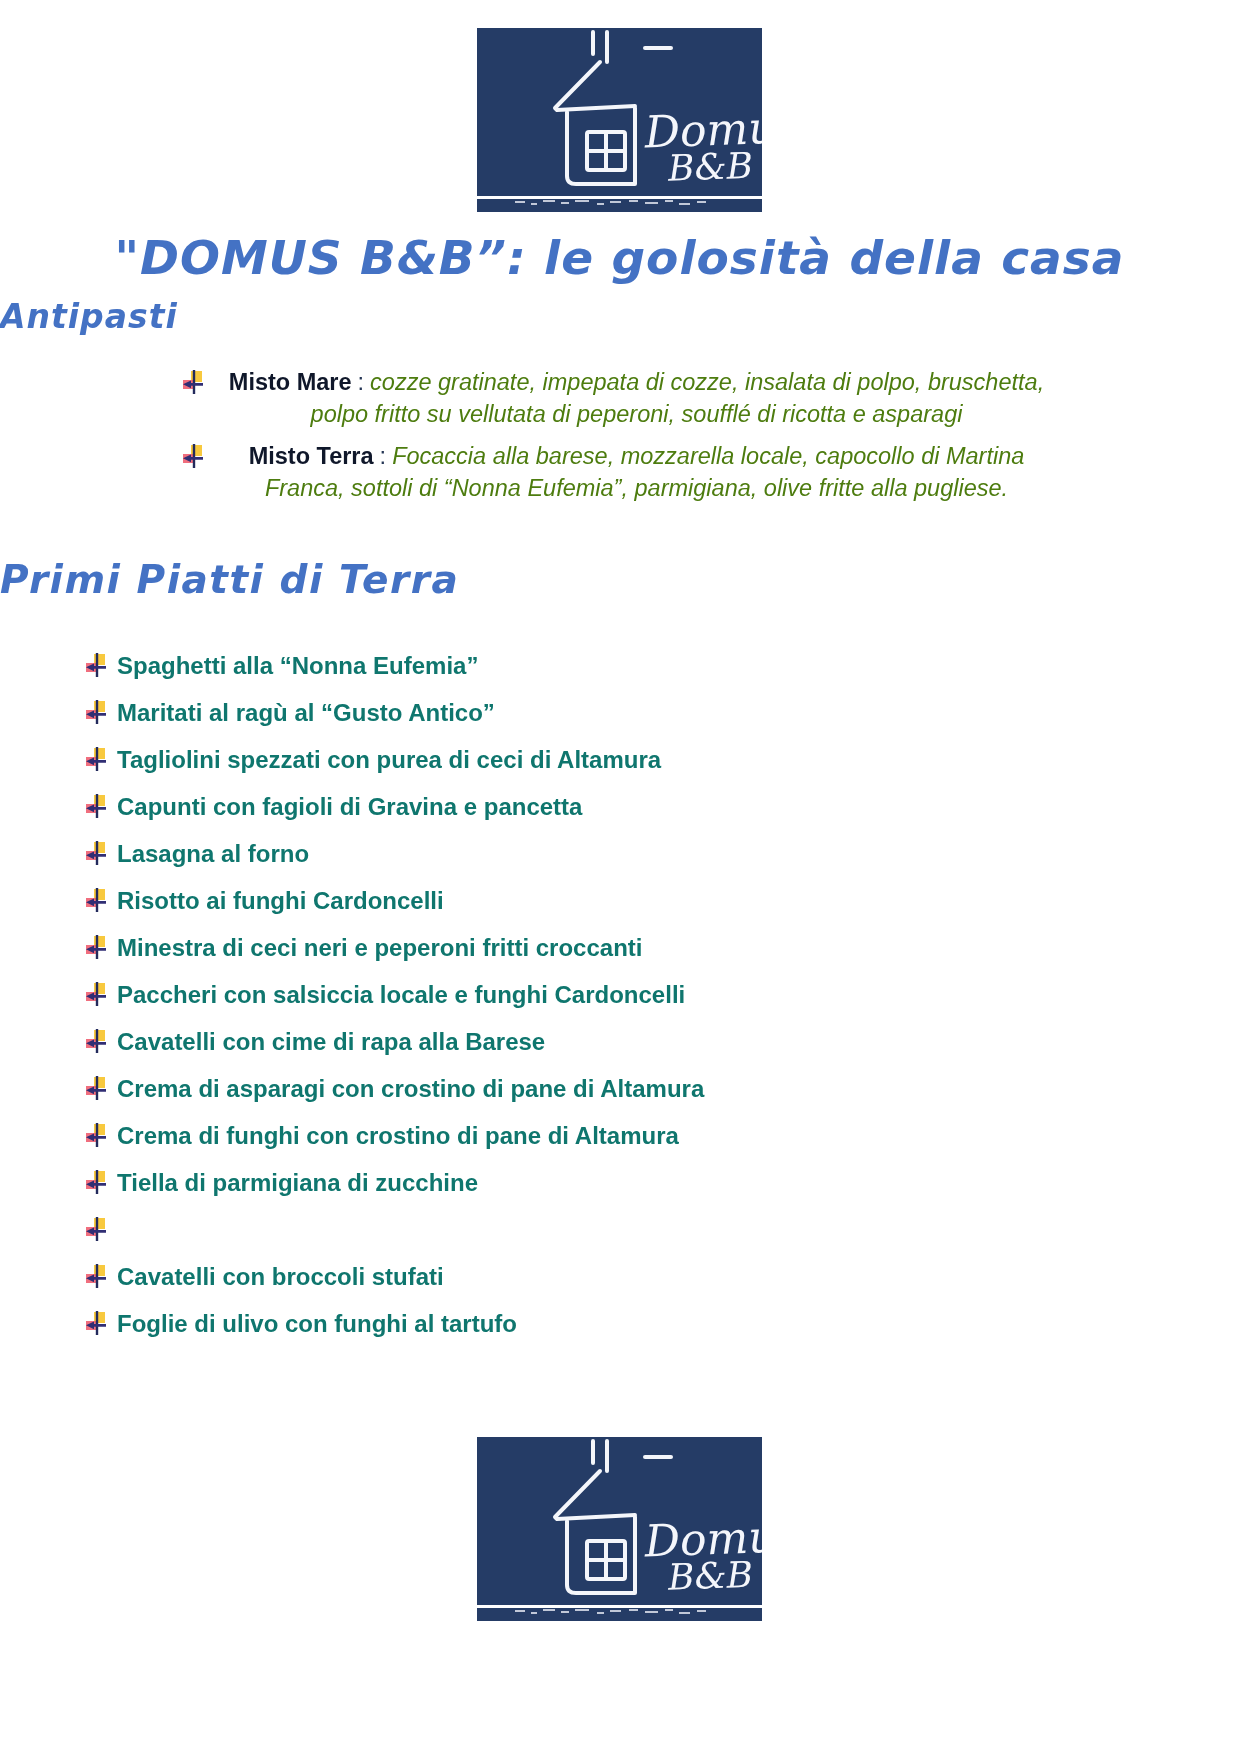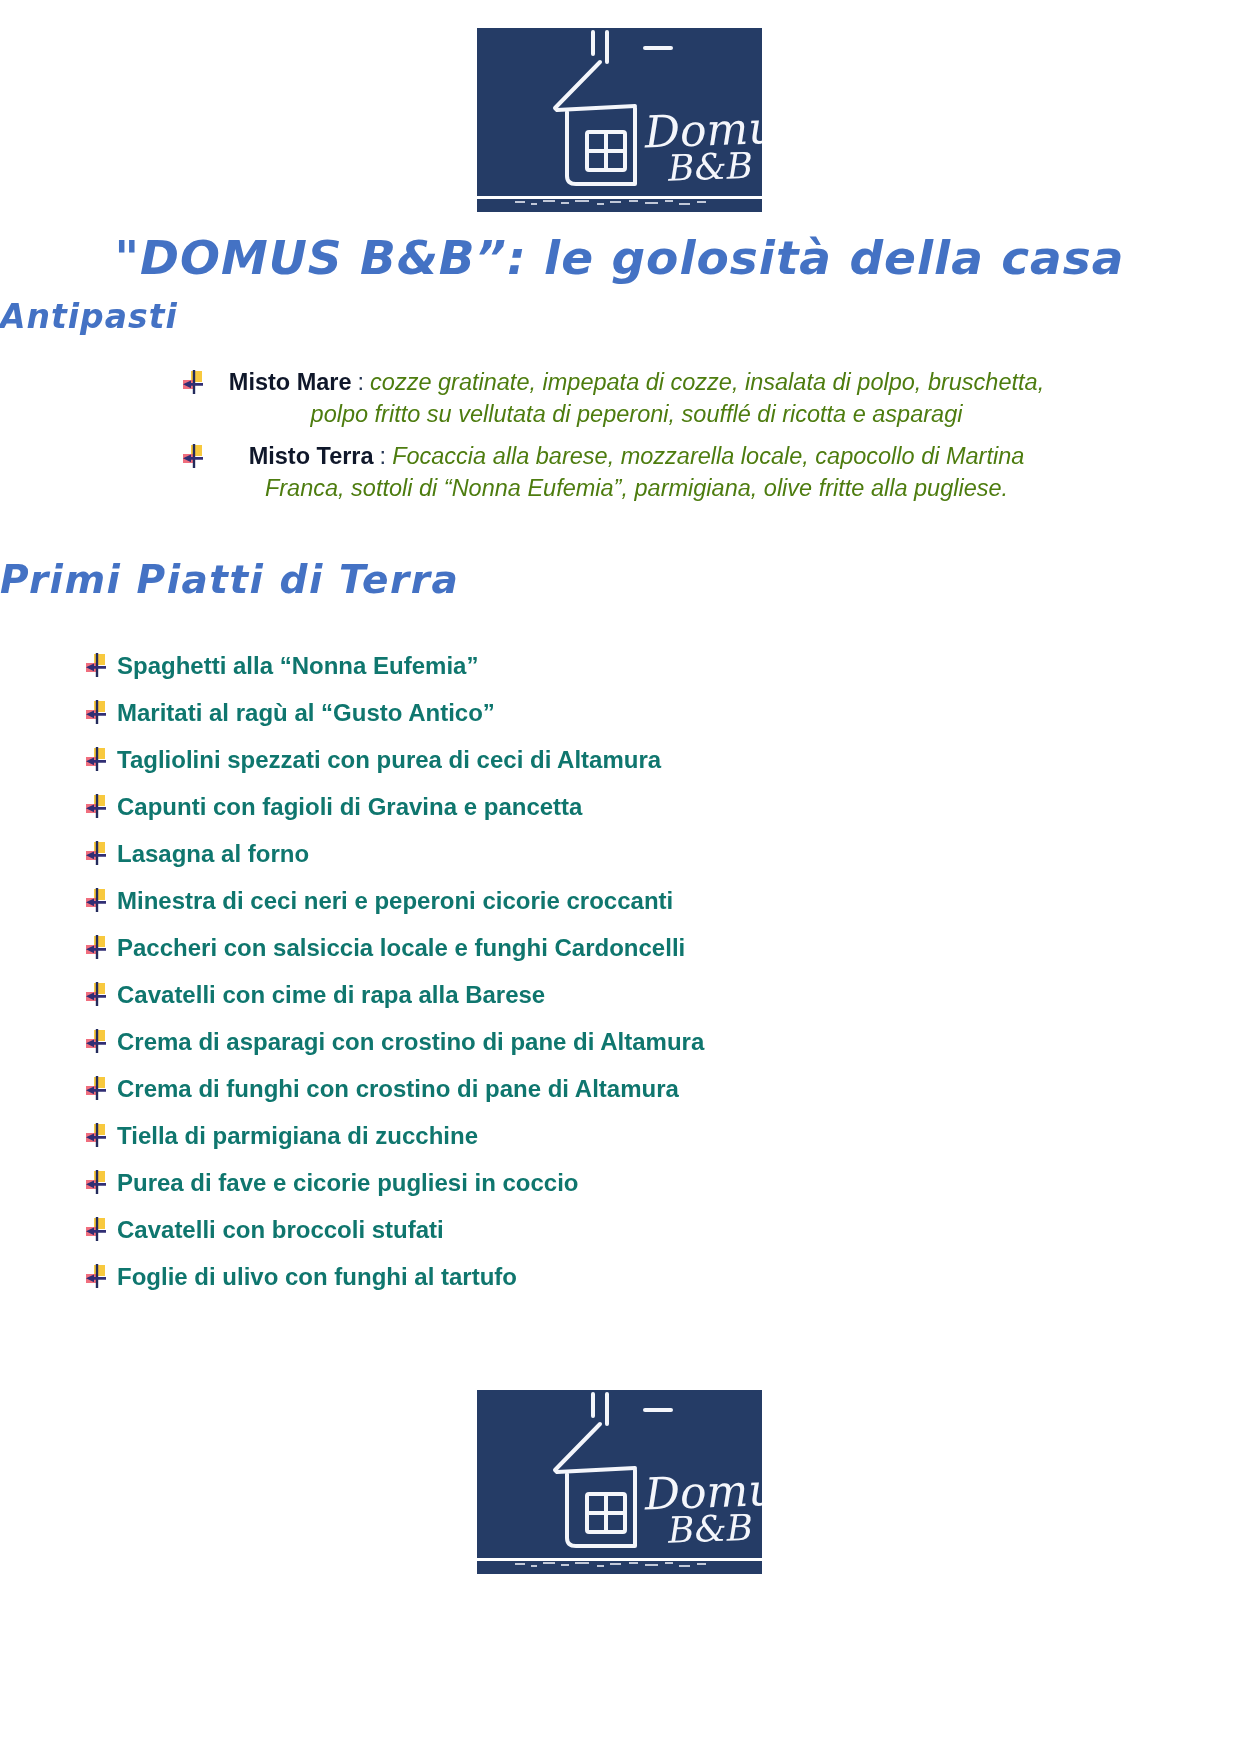--- a/index.html
+++ b/index.html
@@ -266,31 +266,42 @@
         <svg width="22" height="26" viewBox="0 0 22 26">
             <rect x="9" y="1" width="11" height="11" fill="#f8c93e"></rect>
             <rect x="1" y="10" width="10" height="9" fill="#ee5e70" opacity="0.9"></rect>
             <line x1="12" y1="0" x2="12" y2="24" stroke="#232a5c" stroke-width="2.4"></line>
             <path d="M1,14.3 L9,10.5 L9,13 L21,13 L21,15.8 L9,15.8 L9,18.2 Z" fill="#312e74"></path>
           </svg>
       </span>
       <span>Lasagna al forno</span>
     </div>
 
-
-    <div class="menu-item">
-      <span class="bullet">
-        <svg width="22" height="26" viewBox="0 0 22 26">
-            <rect x="9" y="1" width="11" height="11" fill="#f8c93e"></rect>
-            <rect x="1" y="10" width="10" height="9" fill="#ee5e70" opacity="0.9"></rect>
-            <line x1="12" y1="0" x2="12" y2="24" stroke="#232a5c" stroke-width="2.4"></line>
-            <path d="M1,14.3 L9,10.5 L9,13 L21,13 L21,15.8 L9,15.8 L9,18.2 Z" fill="#312e74"></path>
-          </svg>
-      </span>
-      <span>Minestra di ceci neri e peperoni cicorie croccanti</span>
+    <div class="menu-item">
+      <span class="bullet">
+        <svg width="22" height="26" viewBox="0 0 22 26">
+            <rect x="9" y="1" width="11" height="11" fill="#f8c93e"></rect>
+            <rect x="1" y="10" width="10" height="9" fill="#ee5e70" opacity="0.9"></rect>
+            <line x1="12" y1="0" x2="12" y2="24" stroke="#232a5c" stroke-width="2.4"></line>
+            <path d="M1,14.3 L9,10.5 L9,13 L21,13 L21,15.8 L9,15.8 L9,18.2 Z" fill="#312e74"></path>
+          </svg>
+      </span>
+      <span>Risotto ai funghi Cardoncelli</span>
+    </div>
+
+    <div class="menu-item">
+      <span class="bullet">
+        <svg width="22" height="26" viewBox="0 0 22 26">
+            <rect x="9" y="1" width="11" height="11" fill="#f8c93e"></rect>
+            <rect x="1" y="10" width="10" height="9" fill="#ee5e70" opacity="0.9"></rect>
+            <line x1="12" y1="0" x2="12" y2="24" stroke="#232a5c" stroke-width="2.4"></line>
+            <path d="M1,14.3 L9,10.5 L9,13 L21,13 L21,15.8 L9,15.8 L9,18.2 Z" fill="#312e74"></path>
+          </svg>
+      </span>
+      <span>Minestra di ceci neri e peperoni fritti croccanti</span>
     </div>
 
     <div class="menu-item">
       <span class="bullet">
         <svg width="22" height="26" viewBox="0 0 22 26">
             <rect x="9" y="1" width="11" height="11" fill="#f8c93e"></rect>
             <rect x="1" y="10" width="10" height="9" fill="#ee5e70" opacity="0.9"></rect>
             <line x1="12" y1="0" x2="12" y2="24" stroke="#232a5c" stroke-width="2.4"></line>
             <path d="M1,14.3 L9,10.5 L9,13 L21,13 L21,15.8 L9,15.8 L9,18.2 Z" fill="#312e74"></path>
           </svg>
@@ -348,21 +359,20 @@
 
     <div class="menu-item">
       <span class="bullet">
         <svg width="22" height="26" viewBox="0 0 22 26">
             <rect x="9" y="1" width="11" height="11" fill="#f8c93e"></rect>
             <rect x="1" y="10" width="10" height="9" fill="#ee5e70" opacity="0.9"></rect>
             <line x1="12" y1="0" x2="12" y2="24" stroke="#232a5c" stroke-width="2.4"></line>
             <path d="M1,14.3 L9,10.5 L9,13 L21,13 L21,15.8 L9,15.8 L9,18.2 Z" fill="#312e74"></path>
           </svg>
       </span>
-      <span>Purea di fave e cicorie pugliesi in coccio</span>
     </div>
 
     <div class="menu-item">
       <span class="bullet">
         <svg width="22" height="26" viewBox="0 0 22 26">
             <rect x="9" y="1" width="11" height="11" fill="#f8c93e"></rect>
             <rect x="1" y="10" width="10" height="9" fill="#ee5e70" opacity="0.9"></rect>
             <line x1="12" y1="0" x2="12" y2="24" stroke="#232a5c" stroke-width="2.4"></line>
             <path d="M1,14.3 L9,10.5 L9,13 L21,13 L21,15.8 L9,15.8 L9,18.2 Z" fill="#312e74"></path>
           </svg>

